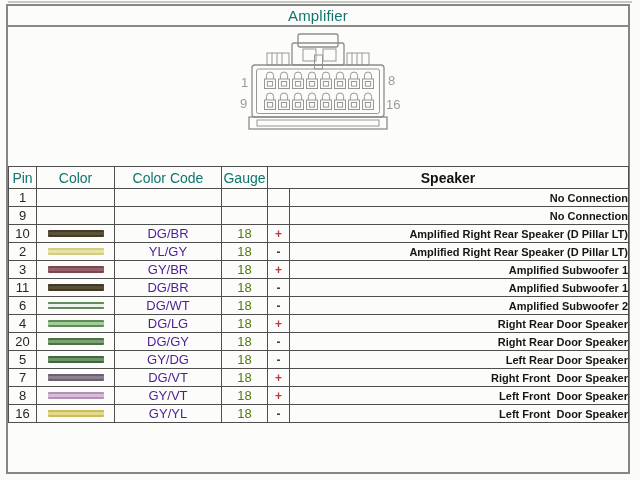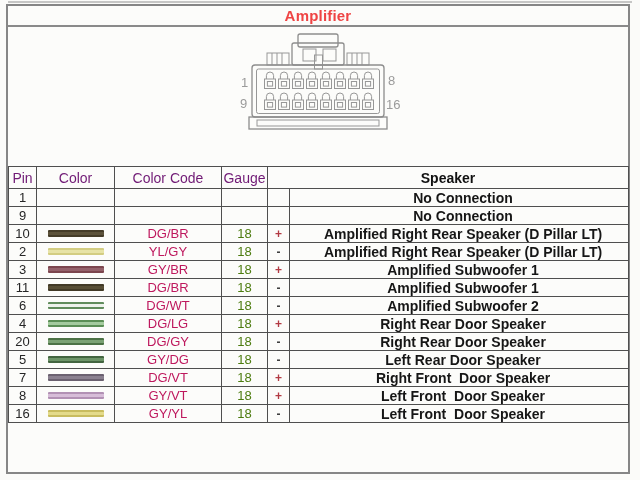--- a/index.html
+++ b/index.html
@@ -4,39 +4,39 @@
 <style>
   html,body{margin:0;padding:0;background:#ffffff;}
   .page{position:relative;width:640px;height:480px;background:#fbfbf9;
         font-family:"Liberation Sans",sans-serif;overflow:hidden;}
   .scan-artifact{position:absolute;left:8px;top:1px;width:624px;height:2px;
         background:#9a9a9a;opacity:.55;}
   .frame{position:absolute;left:6px;top:4px;width:624px;height:470px;
         border:2px solid #868686;box-sizing:border-box;background:#fcfcfa;}
   .title-bar{height:19px;border-bottom:2px solid #8a8a8a;display:flex;
         align-items:center;justify-content:center;}
-  .title-bar span{font-size:15px;font-weight:bold;color:#ef4444;letter-spacing:.2px;text-align:right;}
+  .title-bar span{font-size:15px;font-weight:normal;color:#0f766e;letter-spacing:.2px;text-align:right;}
   .diagram-area{position:relative;height:139px;}
   .diagram-area svg{position:absolute;left:50%;transform:translateX(-50%);top:2px;}
   .caption{position:absolute;left:0;right:0;bottom:1px;text-align:center;
         font-size:14px;font-weight:bold;color:#1c1c1c;}
   table{border-collapse:collapse;width:620px;table-layout:fixed;margin:0;}
   col.c1{width:28px}col.c2{width:78px}col.c3{width:107px}
   col.c4{width:46px}col.c5{width:22px}col.c6{width:339px}
   th,td{border:1px solid #4f4f4f;padding:0;overflow:hidden;}
   thead tr{height:22px;}
   tbody tr{height:18px;}
-  th{font-weight:normal;font-size:14px;color:#701a75;text-align:center;}
+  th{font-weight:normal;font-size:14px;color:#0f766e;text-align:center;}
   th.fn{font-weight:bold;font-size:14px;color:#111;}
   td.c-pin{font-size:13px;color:#262626;text-align:center;}
   td.c-color{text-align:center;vertical-align:middle;}
-  td.c-code{font-size:13px;color:#be185d;text-align:center;}
+  td.c-code{font-size:13px;color:#4c1d95;text-align:center;}
   td.c-gauge{font-size:13px;color:#4d7c0f;text-align:center;}
   td.c-pol{font-size:12px;font-weight:bold;text-align:center;}
-  td.c-fn{font-size:14px;font-weight:bold;color:#161616;text-align:center;
+  td.c-fn{font-size:11px;font-weight:bold;color:#161616;text-align:right;
         padding-left:8px;white-space:pre;}
   .swatch{width:56px;height:7px;margin:0 auto;border-radius:1px;}
   .connector-line{fill:none;stroke:#8d8d8d;stroke-width:1.3;}
   .connector-thin{fill:none;stroke:#979797;stroke-width:1;}
   .pinlbl{font-family:"Liberation Sans",sans-serif;font-size:13px;fill:#9b9b9b;}
 </style>
 </head>
 <body>
 
 <div class="page">

